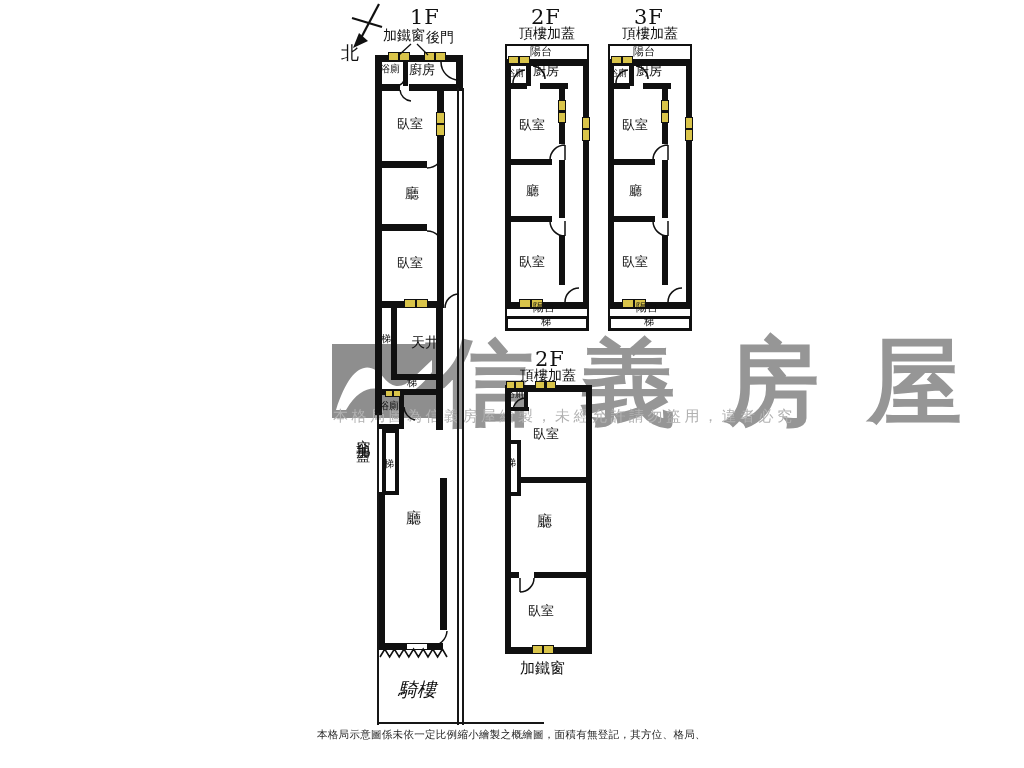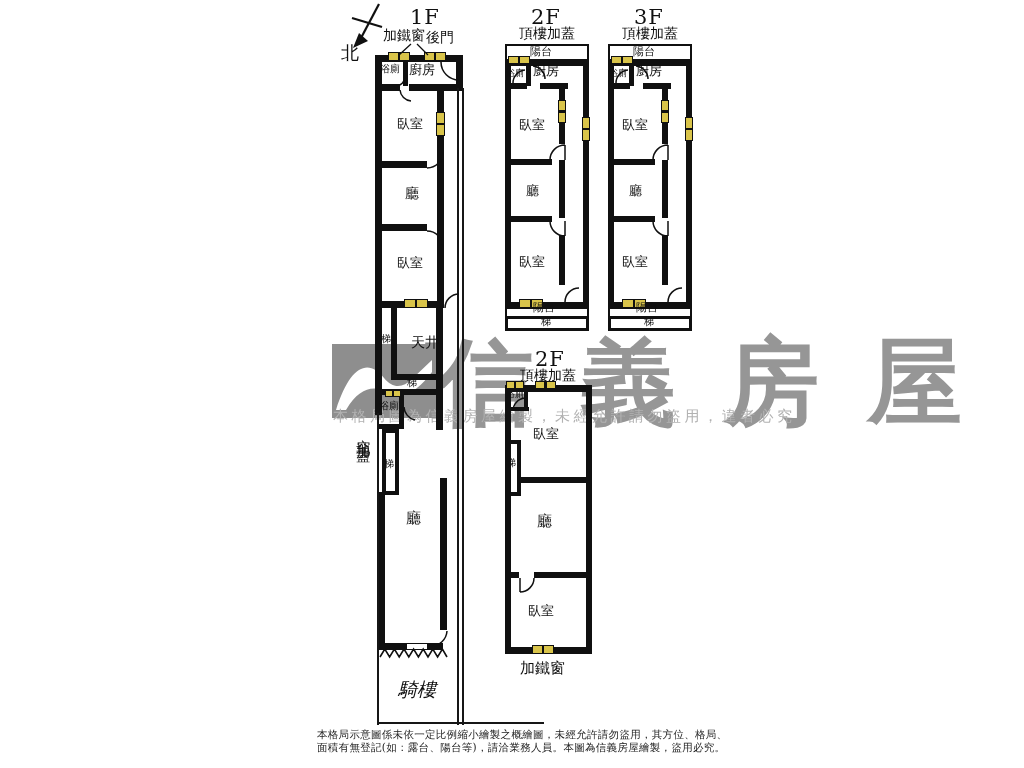--- a/index.html
+++ b/index.html
@@ -213,16 +213,15 @@
   <div class="lbl fs21" style="left:535px;top:348px;">2F</div>
   <div class="lbl fs14" style="left:520px;top:368px;">頂樓加蓋</div>
   <div class="lbl fs9" style="left:506px;top:390px;">浴廁</div>
   <div class="lbl fs13" style="left:533px;top:427px;">臥室</div>
   <div class="lbl fs10" style="left:506px;top:458px;">梯</div>
   <div class="lbl fs15" style="left:537px;top:514px;">廳</div>
   <div class="lbl fs13" style="left:528px;top:604px;">臥室</div>
   <div class="lbl fs15" style="left:520px;top:661px;">加鐵窗</div>
 
   <div id="disclaimer">
-    <div>本格局示意圖係未依一定比例縮小繪製之概繪圖，未經允許請勿盜用，其方位、格局、</div>
-    <div>面積有無登記(如：露台、陽台等)，請洽業務人員。本圖為信義房屋繪製，盜用必究。</div>
+    <div>本格局示意圖係未依一定比例縮小繪製之概繪圖，面積有無登記，其方位、格局、</div>
   </div>
 </div>
 
 </body></html>

